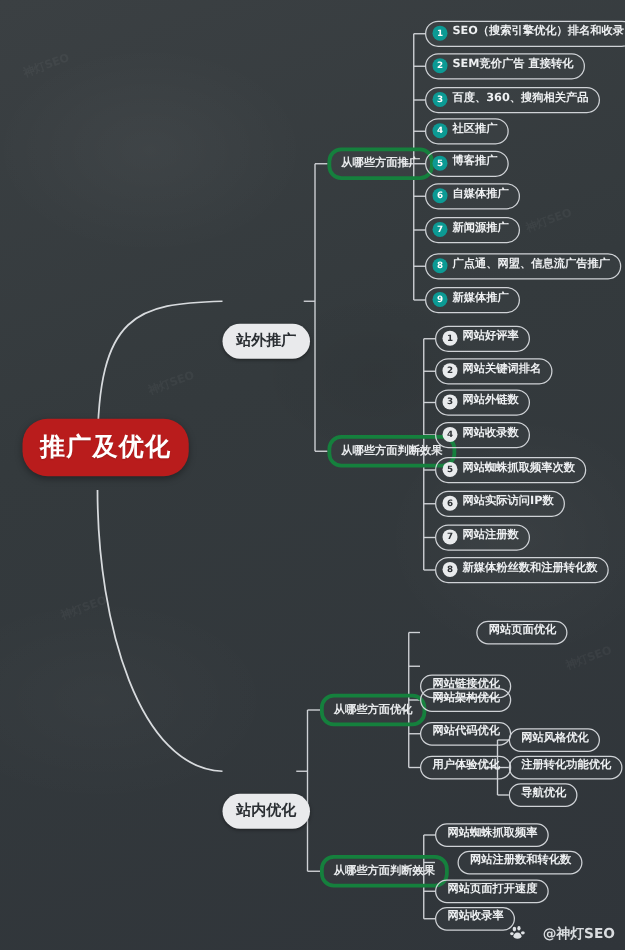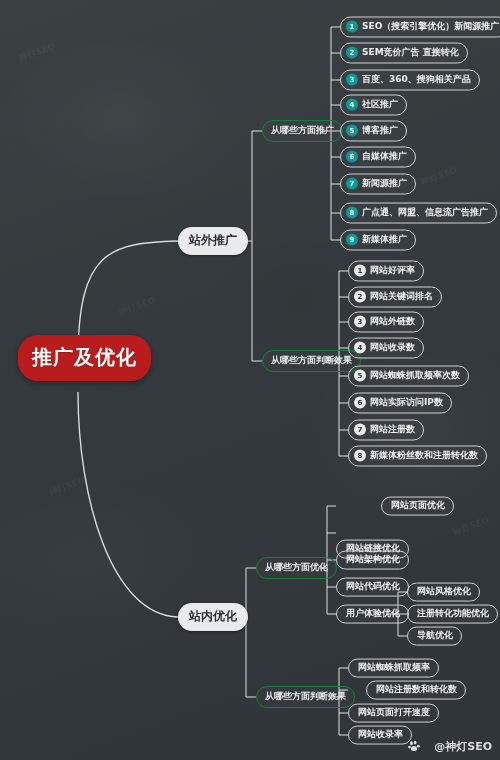--- a/index.html
+++ b/index.html
@@ -37,24 +37,25 @@
   }
   
   .l1 {
     background:#e9eaec;
     color:#2b2f33;
     border-radius:14px;
     padding:5px 11px 6px;
     font-size:12px;
     font-weight:bold;
     box-shadow:0 1px 3px rgba(0,0,0,.4);
+    margin-top:32px;
   }
   
   .l2 {
-    border:1px solid #15803d;
+    border:3px solid #15803d;
     color:#e8eaec;
     border-radius:11px;
     padding:3px 8px 4px;
     font-size:9px;
     font-weight:bold;
     background:rgba(255,255,255,.02);
   }
   
   .leaf {
     border:1px solid #cfd2d6;
@@ -176,21 +177,21 @@
 <div class="wm" style="left:452px;top:520px;">神灯SEO</div>
 
 <div class="node root" style="left:18px;top:358px;transform:translateY(-50%);">推广及优化</div>
 
 <div class="node l1" style="left:178px;top:241px;transform:translateY(-50%);">站外推广</div>
 
 <div class="node l2" style="left:262px;top:131px;transform:translateY(-50%);">从哪些方面推广</div>
 
 <div class="node leaf" style="left:340px;top:27px;transform:translateY(-50%);">
   <span class="bullet teal">1</span>
-  <span class="lbl">SEO（搜索引擎优化）新闻源推广</span>
+  <span class="lbl">SEO（搜索引擎优化）排名和收录</span>
   </div>
 <div class="node leaf" style="left:340px;top:53px;transform:translateY(-50%);">
   <span class="bullet teal">2</span>
   <span class="lbl">SEM竞价广告 直接转化</span>
   </div>
 <div class="node leaf" style="left:340px;top:80px;transform:translateY(-50%);">
   <span class="bullet teal">3</span>
   <span class="lbl">百度、360、搜狗相关产品</span>
   </div>
 <div class="node leaf" style="left:340px;top:105px;transform:translateY(-50%);">

